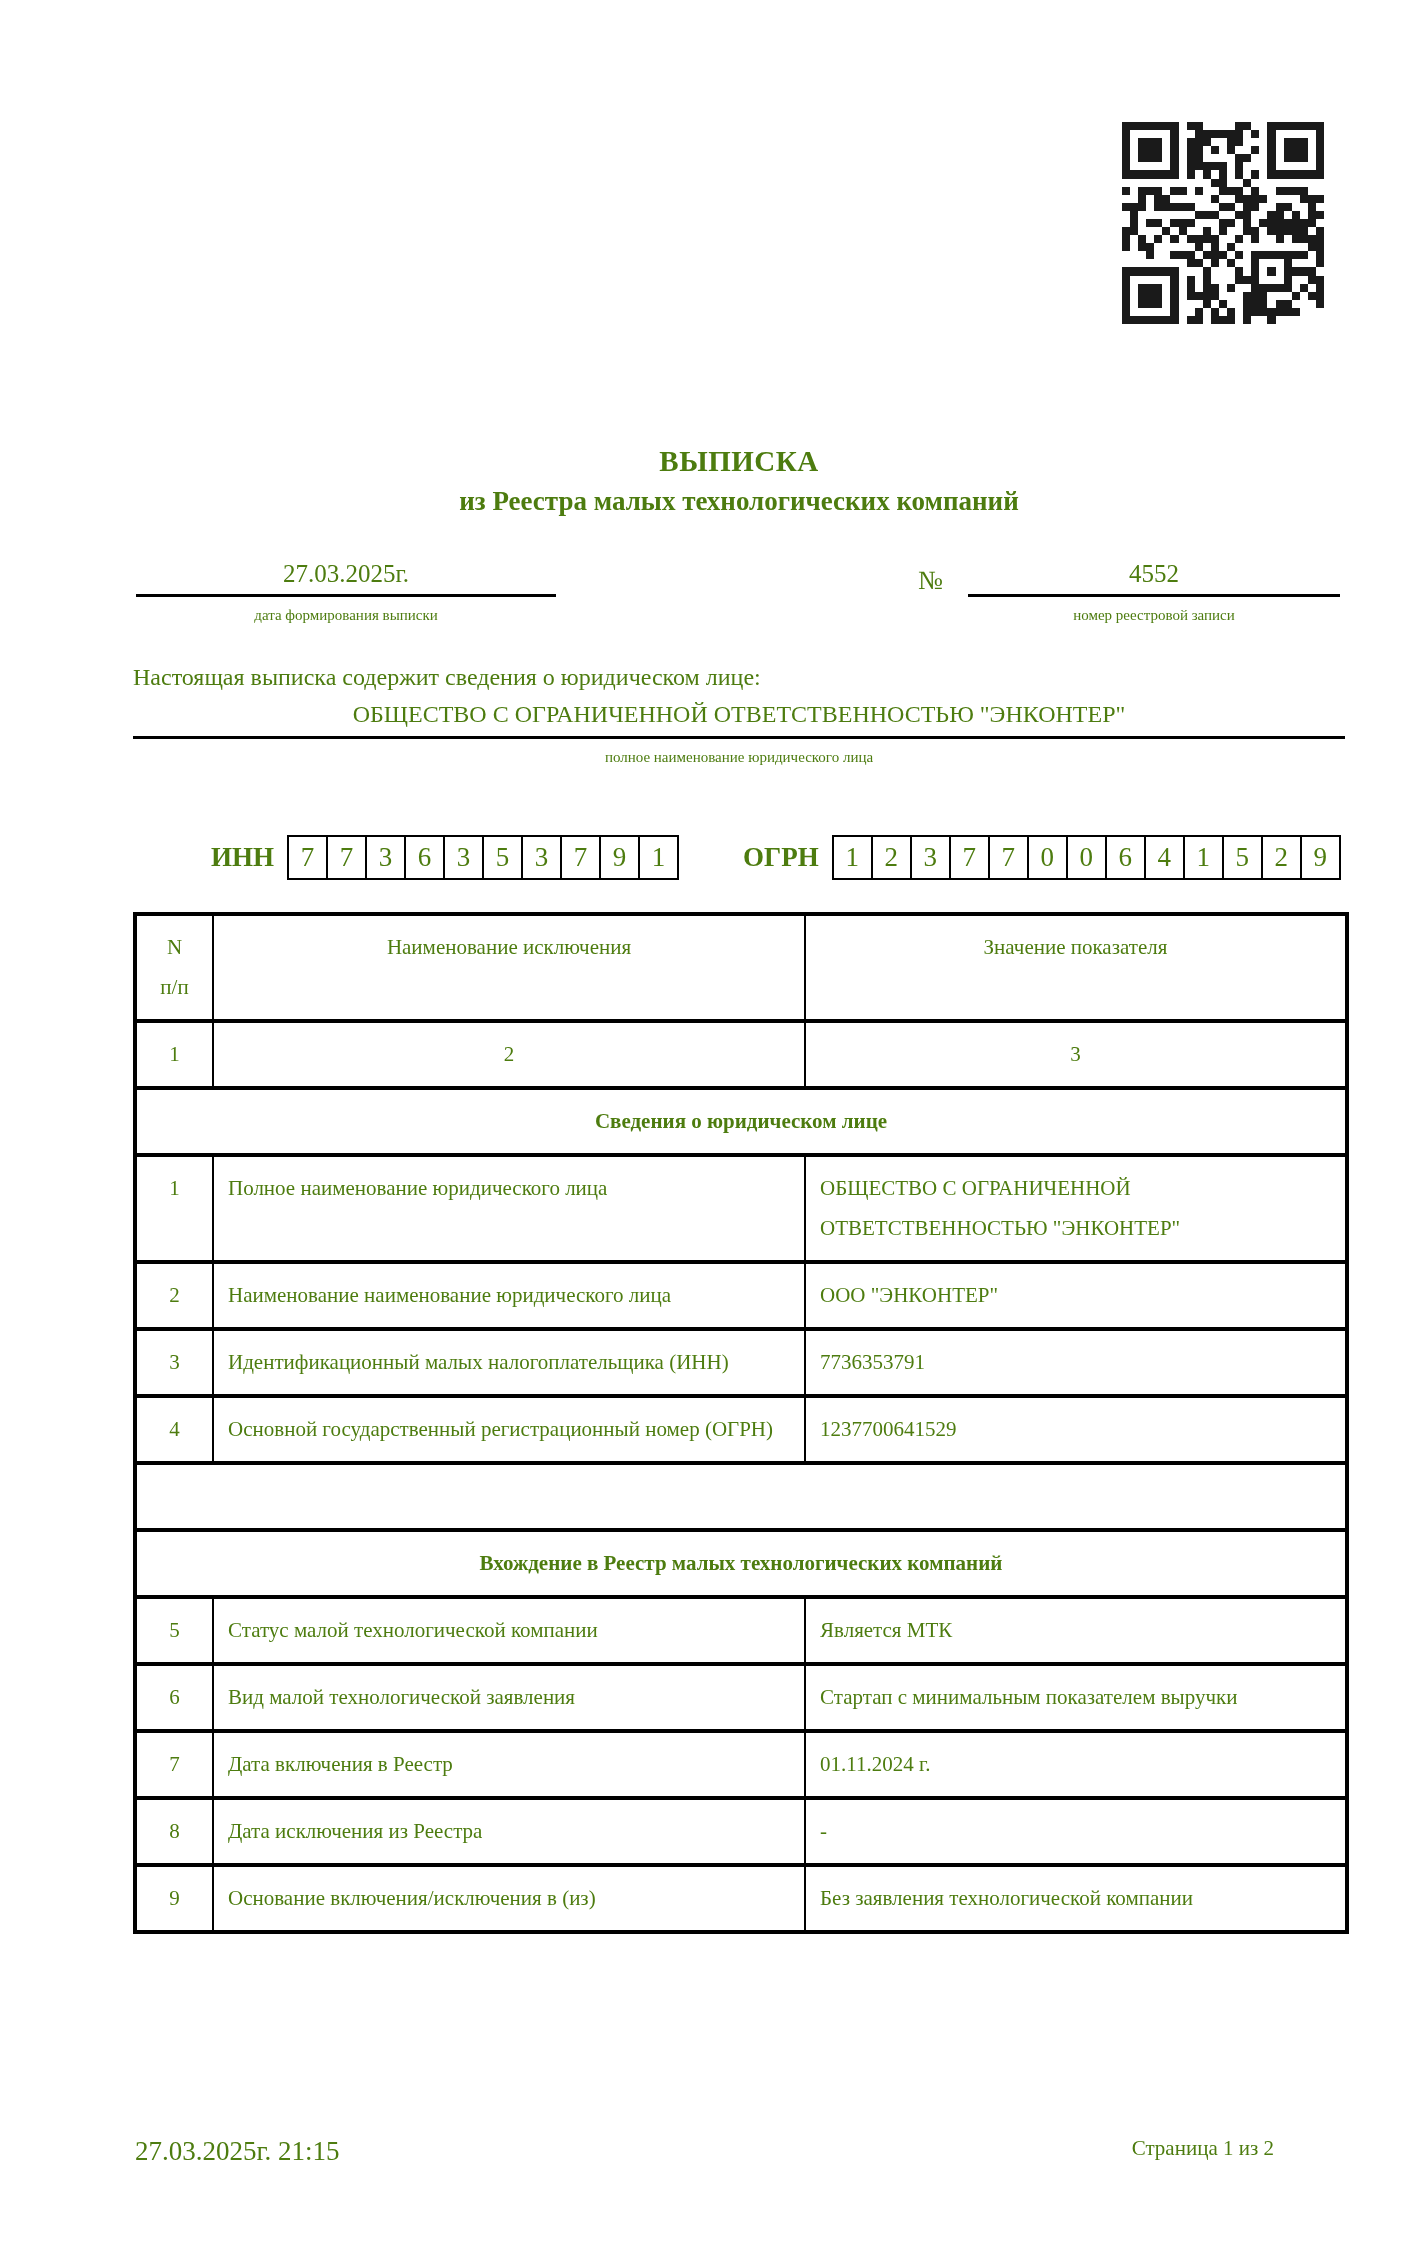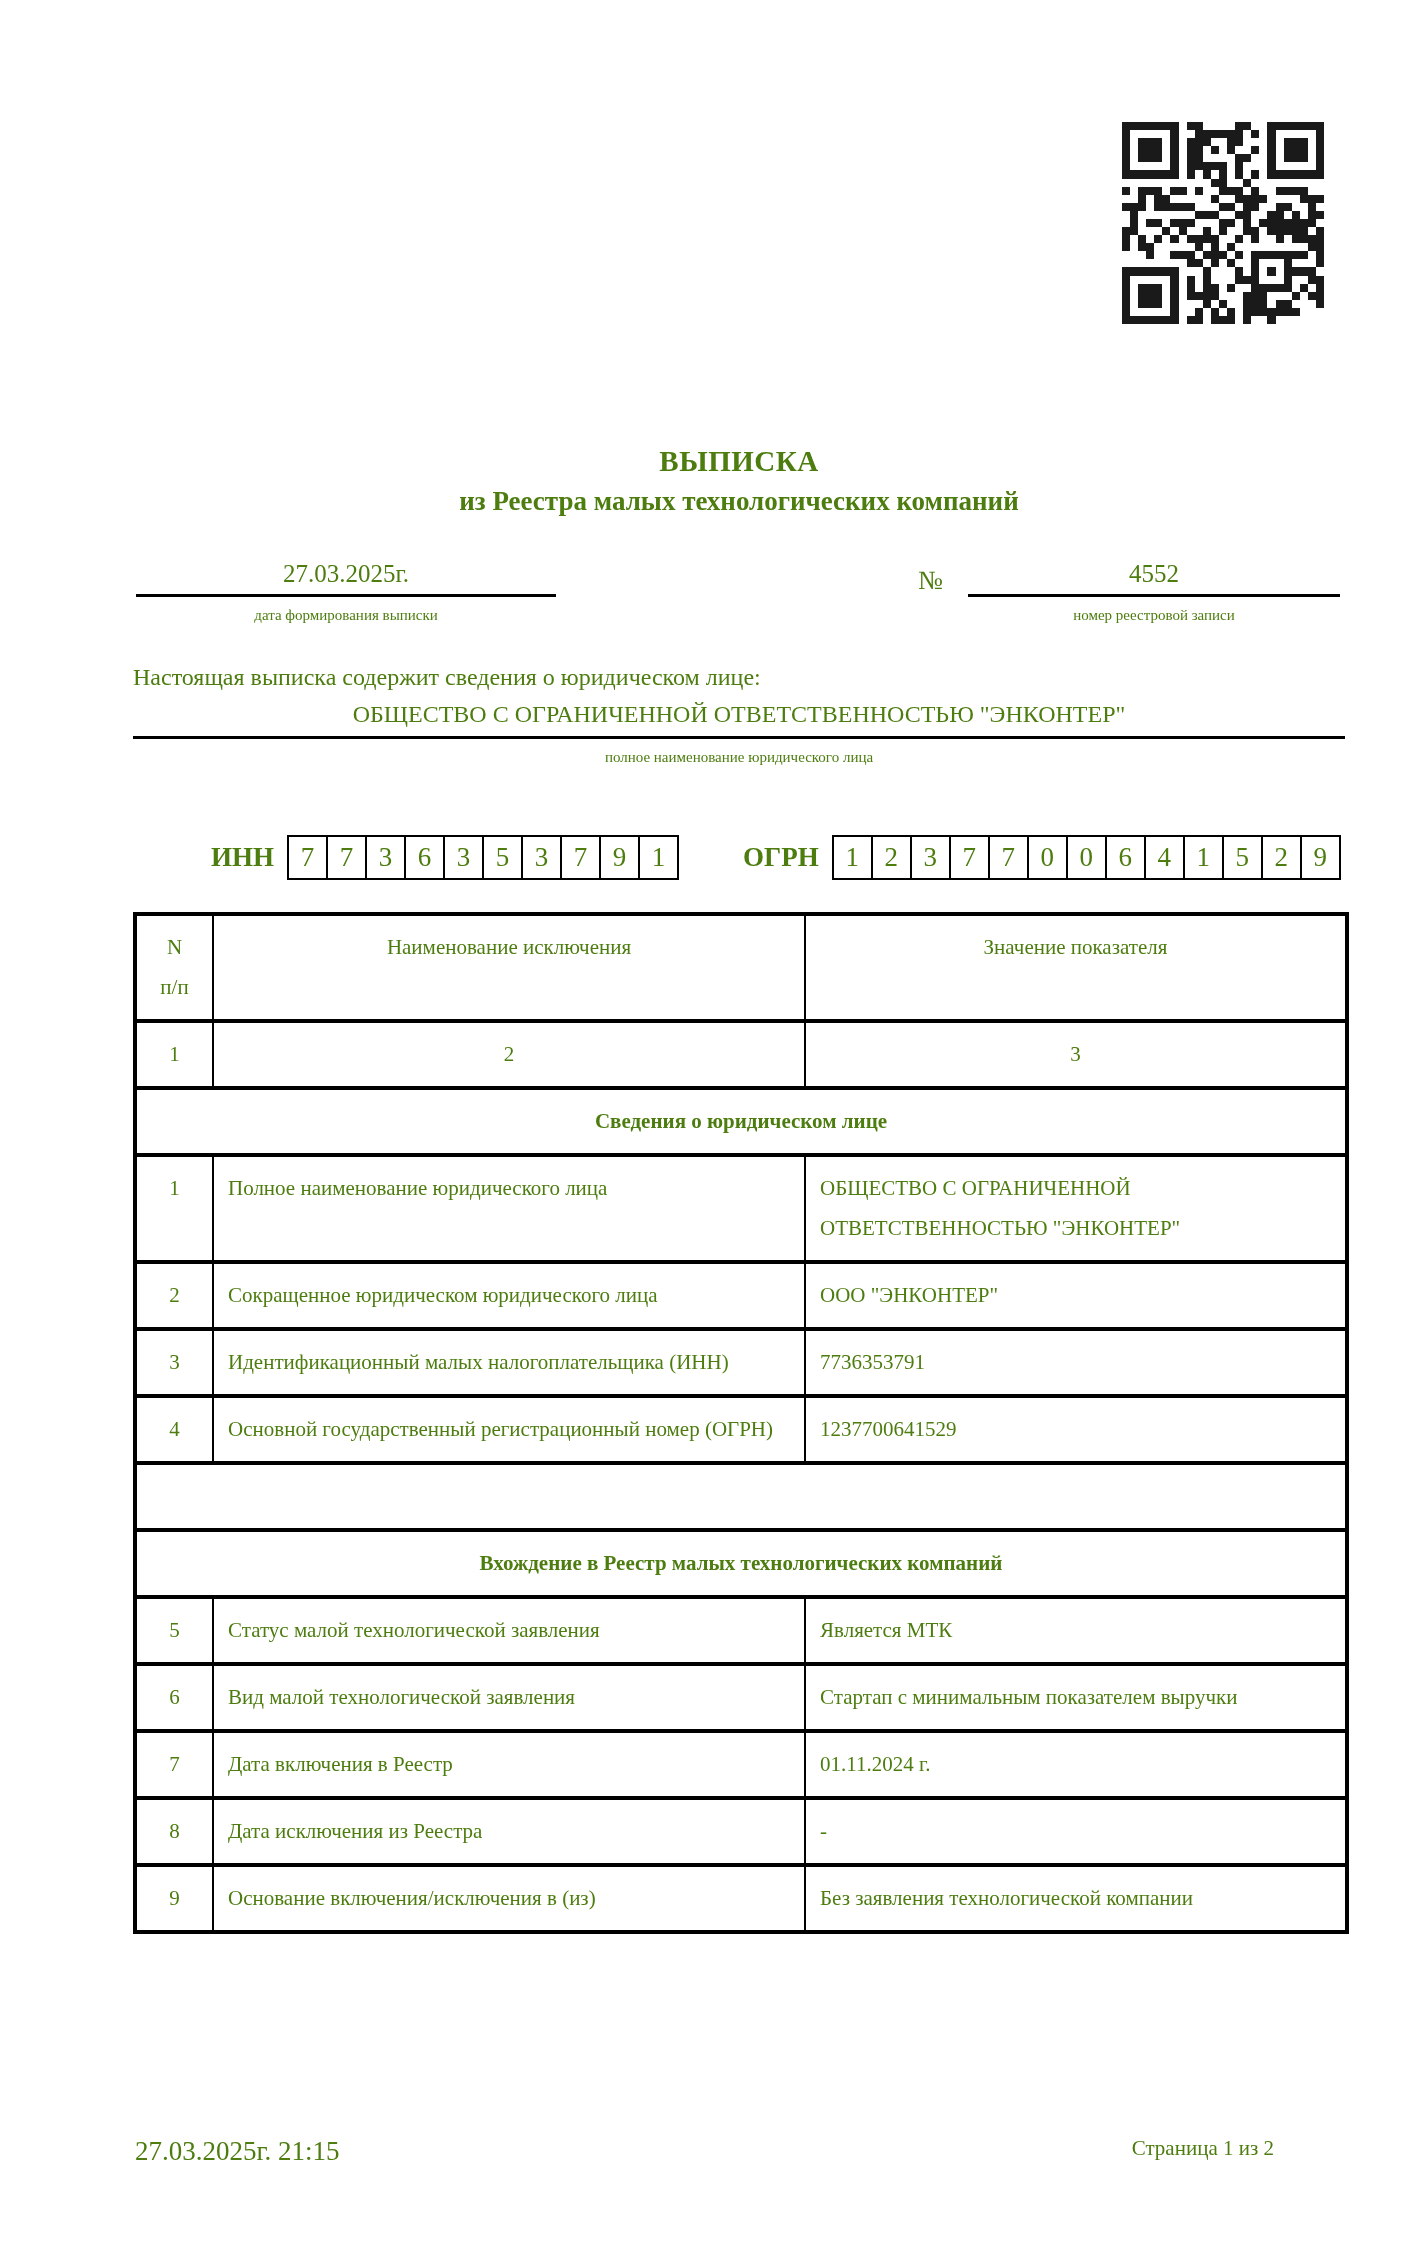--- a/index.html
+++ b/index.html
@@ -484,42 +484,42 @@
         <tr>
           <td class="section-cell" colspan="3">Сведения о юридическом лице</td>
         </tr>
         <tr>
           <td class="num-cell">1</td>
           <td class="name-cell">Полное наименование юридического лица</td>
           <td class="value-cell">ОБЩЕСТВО С ОГРАНИЧЕННОЙ ОТВЕТСТВЕННОСТЬЮ "ЭНКОНТЕР"</td>
         </tr>
         <tr>
           <td class="num-cell">2</td>
-          <td class="name-cell">Сокращенное юридическом юридического лица</td>
+          <td class="name-cell">Наименование наименование юридического лица</td>
           <td class="value-cell">ООО "ЭНКОНТЕР"</td>
         </tr>
         <tr>
           <td class="num-cell">3</td>
           <td class="name-cell">Идентификационный малых налогоплательщика (ИНН)</td>
           <td class="value-cell">7736353791</td>
         </tr>
         <tr>
           <td class="num-cell">4</td>
           <td class="name-cell">Основной государственный регистрационный номер (ОГРН)</td>
           <td class="value-cell">1237700641529</td>
         </tr>
         <tr>
           <td class="empty-cell" colspan="3"></td>
         </tr>
         <tr>
           <td class="section-cell" colspan="3">Вхождение в Реестр малых технологических компаний</td>
         </tr>
         <tr>
           <td class="num-cell">5</td>
-          <td class="name-cell">Статус малой технологической заявления</td>
+          <td class="name-cell">Статус малой технологической компании</td>
           <td class="value-cell">Является МТК</td>
         </tr>
         <tr>
           <td class="num-cell">6</td>
           <td class="name-cell">Вид малой технологической заявления</td>
           <td class="value-cell">Стартап с минимальным показателем выручки</td>
         </tr>
         <tr>
           <td class="num-cell">7</td>
           <td class="name-cell">Дата включения в Реестр</td>

